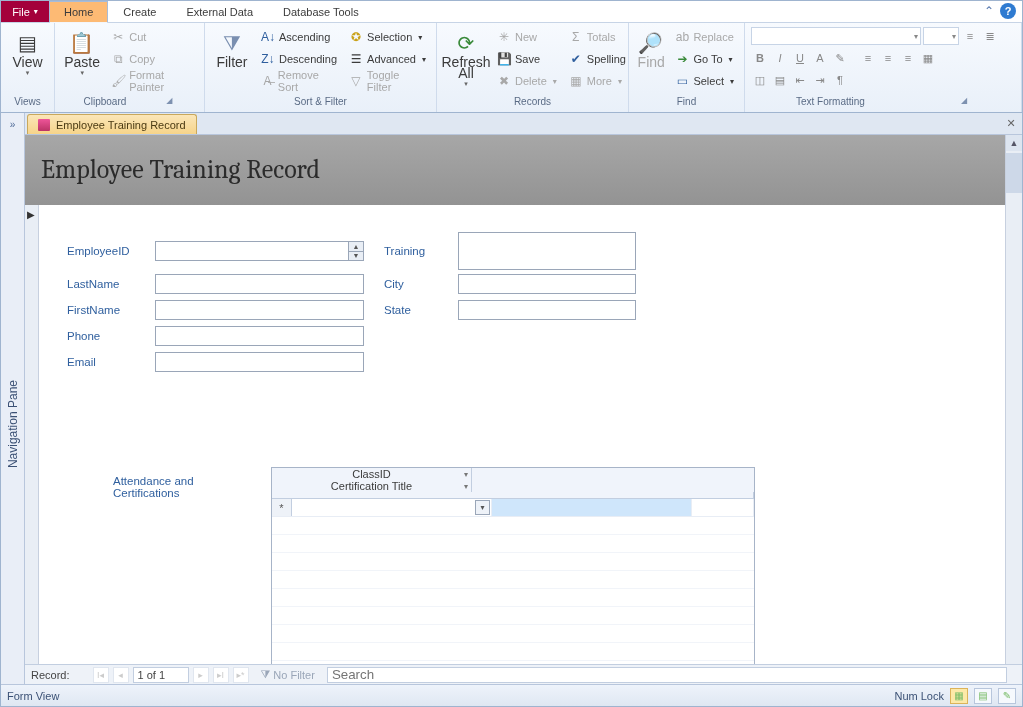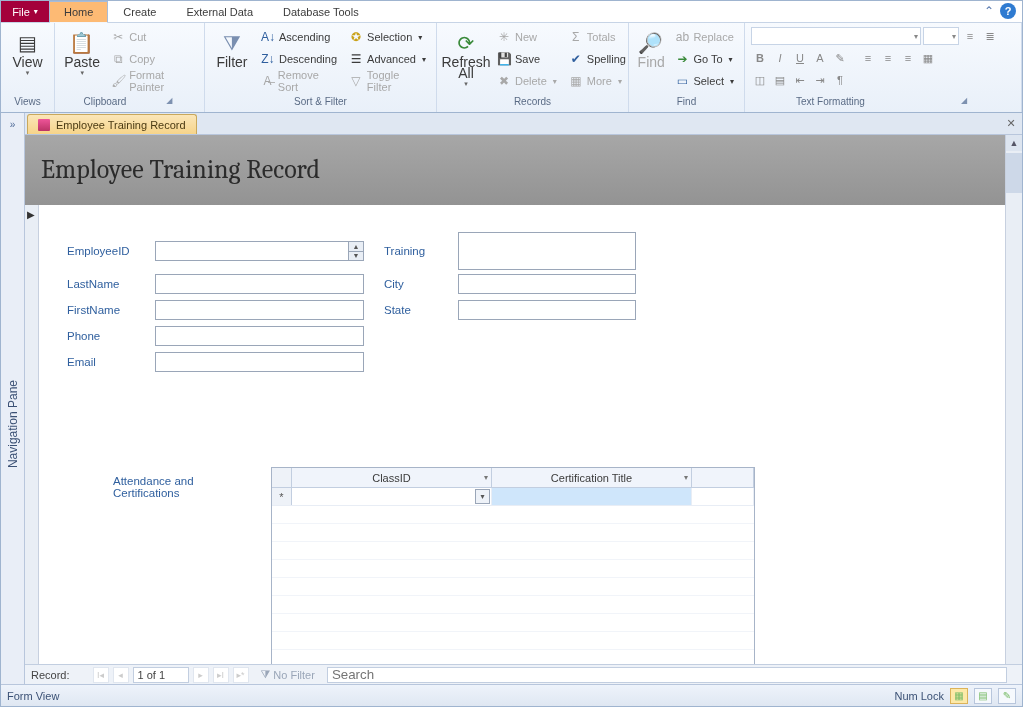--- a/index.html
+++ b/index.html
@@ -62,21 +62,21 @@
   .col2box { width:178px; }
   .spacer-col { width:20px;}
   .empid-wrap { position:relative; width:209px;}
   .spinbtns { position:absolute; right:1px; top:1px; width:15px; height:18px; display:flex; flex-direction:column;}
   .spinbtns div{ flex:1; background:#e9eef5; border-left:1px solid #9aa6b8; display:flex;align-items:center;justify-content:center; font-size:7px; color:#555; cursor:pointer;}
   .spinbtns div:first-child{border-bottom:1px solid #9aa6b8;}
   .addr-box { height:38px; }
 
   .subform-label { color:#2f5f9e; font-size:11.5px; position:absolute; left:74px; top:270px; width:120px;}
   .subform { position:absolute; left:232px; top:262px; width:484px; height:200px; border:1px solid #a7b4c8; background:#fff; display:flex; flex-direction:column;}
-  .sf-head { height:20px; background:#f0f4fb; display:flex; border-bottom:1px solid #c2cee0;}
+  .sf-head { height:31px; background:#f0f4fb; display:flex; border-bottom:1px solid #c2cee0;flex-direction:column;}
   .sf-hcell { border-right:1px solid #c2cee0; display:flex; align-items:center; justify-content:center; font-size:11px; color:#3b3b3b; position:relative;}
   .sf-hcell .dd { position:absolute; right:3px; font-size:8px; color:#777;}
   .sf-rowsel { width:20px; background:#eef2f8; border-right:1px solid #c2cee0;}
   .sf-body { flex:1; position:relative;}
   .sf-row { height:18px; display:flex; border-bottom:1px solid #e8edf5;}
   .sf-row .rs { width:20px; background:#eef2f8; border-right:1px solid #c2cee0; display:flex;align-items:center;justify-content:center; font-size:11px; color:#555;}
   .sf-row .c { border-right:1px solid #e8edf5; }
   .sf-row .c1 { width:200px; position:relative;}
   .sf-row .c2 { width:200px;}
   .sf-row.newrow .c2 { background:#cfe6fb;}

